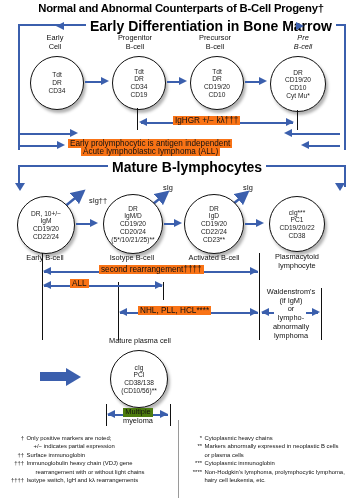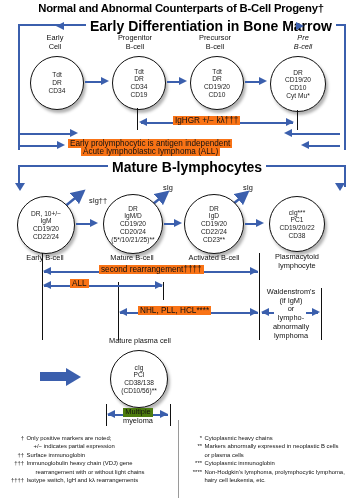--- a/index.html
+++ b/index.html
@@ -189,21 +189,21 @@
 </div>
 
 <div class="abs hline" style="left:76px;top:223px;width:16px;"></div>
 <div class="abs tri tri-r" style="left:90px;top:219px;"></div>
 <div class="abs hline" style="left:164px;top:223px;width:12px;"></div>
 <div class="abs tri tri-r" style="left:174px;top:219px;"></div>
 <div class="abs hline" style="left:245px;top:223px;width:14px;"></div>
 <div class="abs tri tri-r" style="left:256px;top:219px;"></div>
 
 <div class="abs cap" style="left:15px;top:253px;width:60px;">Early B-cell</div>
-<div class="abs cap" style="left:100px;top:253px;width:64px;">Mature B-cell</div>
+<div class="abs cap" style="left:100px;top:253px;width:64px;">Isotype B-cell</div>
 <div class="abs cap" style="left:180px;top:253px;width:68px;">Activated B-cell</div>
 <div class="abs stack" style="left:266px;top:253px;width:62px;">
   <div>Plasmacytoid</div>
   <div>lymphocyte</div>
 </div>
 
 <div class="abs blk-v" style="left:42px;top:253px;height:87px;"></div>
 <div class="abs blk-v" style="left:118px;top:282px;height:58px;"></div>
 <div class="abs blk-v" style="left:163px;top:282px;height:18px;"></div>
 <div class="abs blk-v" style="left:259px;top:253px;height:87px;"></div>

